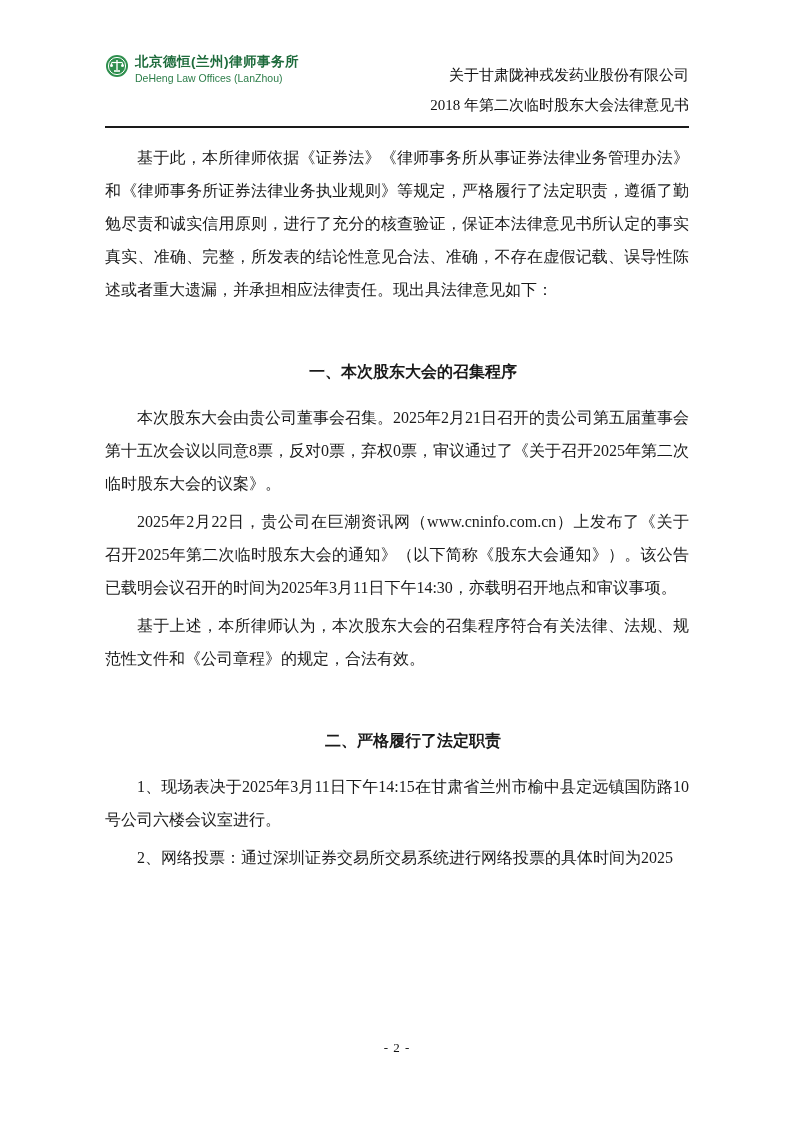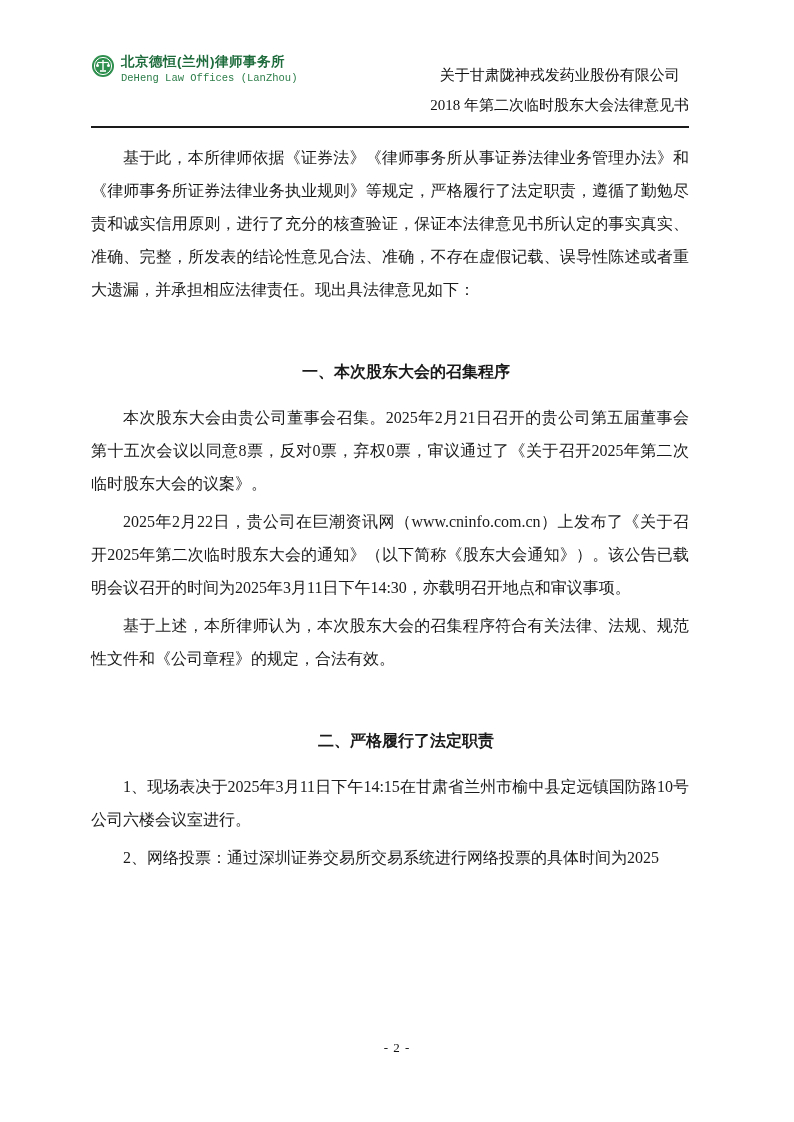--- a/index.html
+++ b/index.html
@@ -12,21 +12,21 @@
     height: 1122px;
     margin: 0 auto;
     background: #ffffff;
     font-family: "Liberation Serif", "DejaVu Serif", serif;
     color: #1a1a1a;
     overflow: hidden;
   }
 
   .content {
     position: absolute;
-    left: 91px;
+    left: 105px;
     right: 105px;
     top: 52px;
   }
 
   
   .page-header {
     display: flex;
     justify-content: space-between;
     align-items: flex-start;
   }
@@ -44,28 +44,28 @@
 
   .brand-cn {
     font-family: "Liberation Sans", "DejaVu Sans", sans-serif;
     font-weight: bold;
     font-size: 13.5px;
     color: #1e6b3c;
     letter-spacing: 0.5px;
   }
 
   .brand-en {
-    font-family: Liberation Mono, monospace;
+    font-family: Liberation Sans, sans-serif;
     font-size: 10.5px;
     color: #2c7d49;
     margin-top: 2px;
   }
 
   .doc-title {
-    text-align: center;
+    text-align: right;
     font-size: 15px;
     line-height: 30px;
     color: #111111;
     padding-top: 8px;
   }
 
   .header-rule {
     border: none;
     border-top: 2.5px solid #1a1a1a;
     margin-top: 6px;

